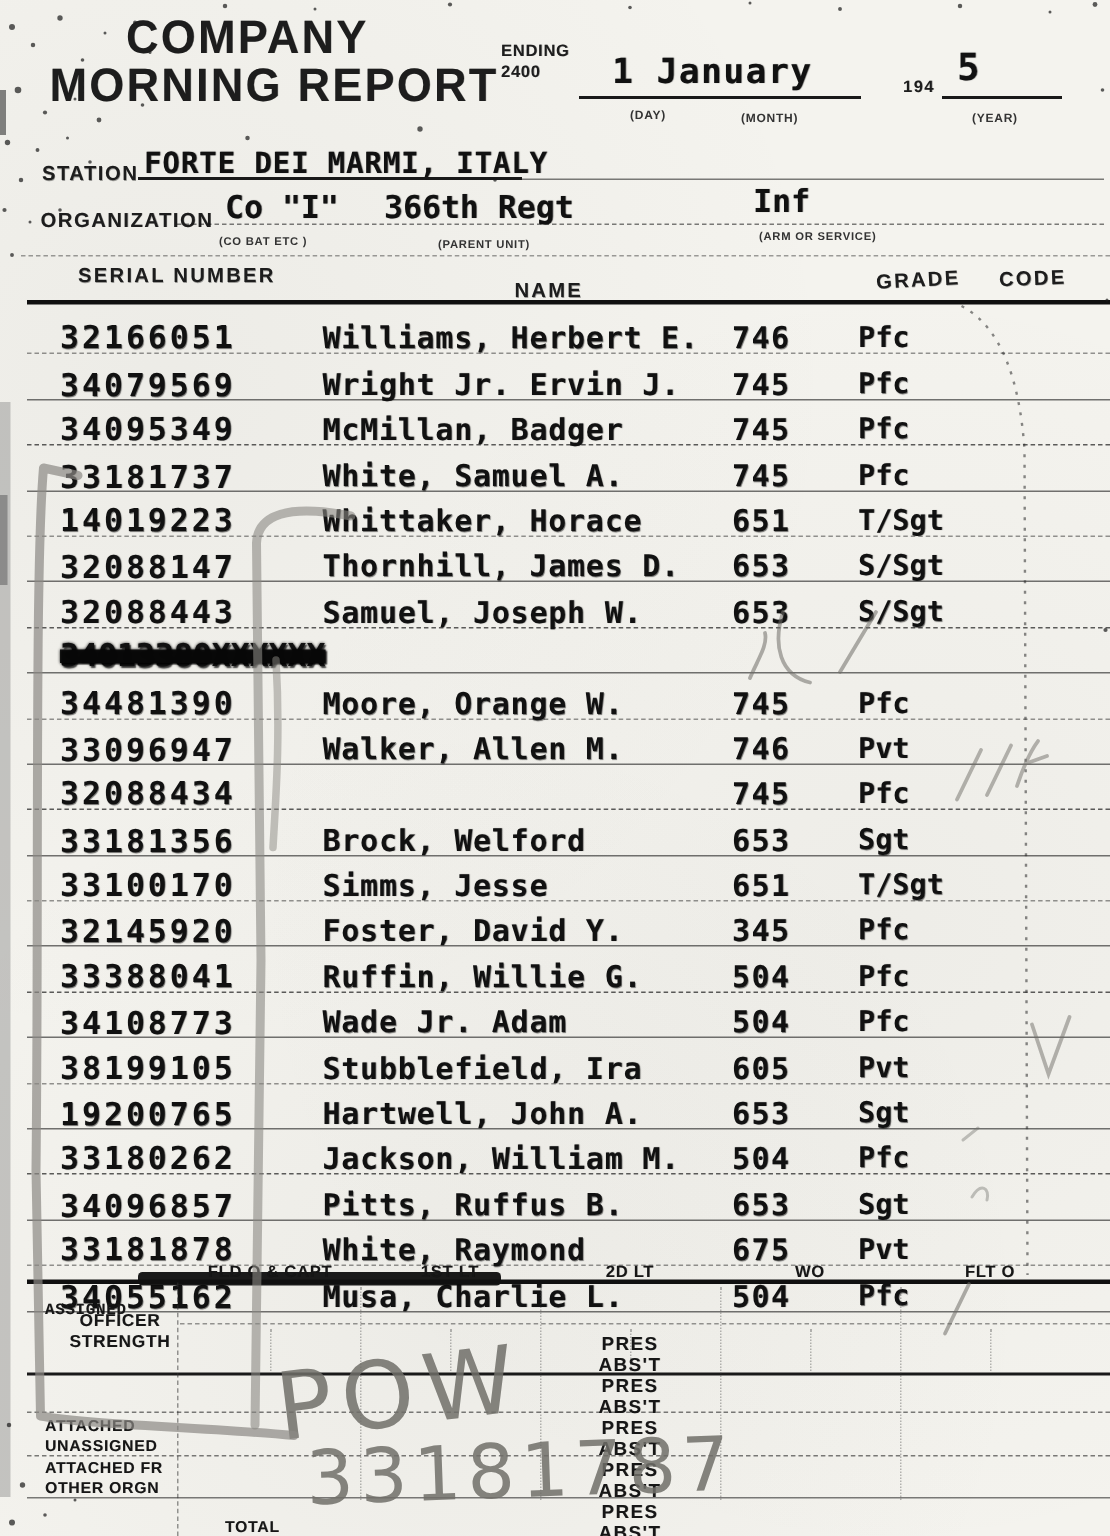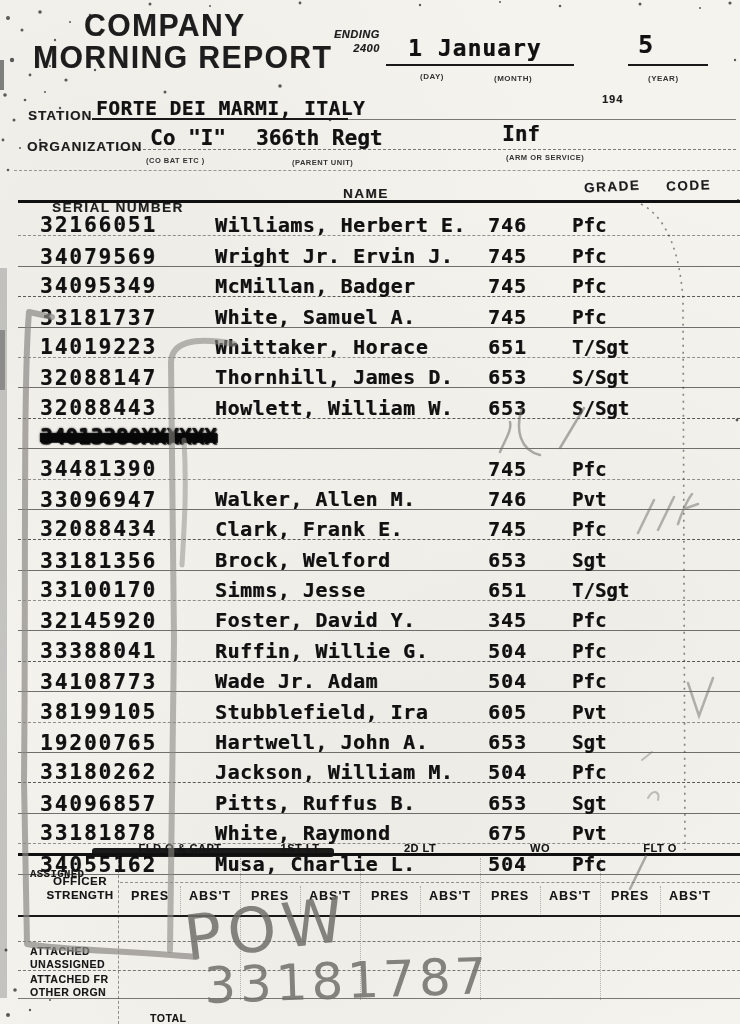--- a/index.html
+++ b/index.html
@@ -18,23 +18,23 @@
   .typed{font-family:"DejaVu Sans Mono", monospace; font-weight:bold; color:#111;
          text-shadow:0.5px 0.4px 0.6px rgba(10,10,10,.55);}
   .tiny{font-size:8px; letter-spacing:.5px; font-weight:bold; color:#333;}
   .rule{position:absolute; border-bottom:1px solid rgba(20,20,20,.55);}
   .rule.dashed{border-bottom-style:dashed;}
   .rule.thick{border-bottom-width:2px; border-bottom-color:#191919;}
   .rule.heavy{border-bottom-width:3px; border-bottom-color:#101010;}
 
   
   .title{font-size:30px; letter-spacing:1.5px; transform:scaleY(1.04); transform-origin:left top;}
-  .ending{font-size:11px; line-height:1.25; letter-spacing:.5px; text-align:right;font-style:italic;}
+  .ending{font-size:11px; line-height:1.25; letter-spacing:.5px; text-align:left;}
   .date-typed{font-size:23px; letter-spacing:1px;}
-  .year-pre{font-size:11px; letter-spacing:1px;margin-top:41px;}
+  .year-pre{font-size:11px; letter-spacing:1px;}
   .year-typed{font-size:25px;}
   .formlabel{font-size:13.5px; letter-spacing:1px;}
   .stn-typed{font-size:19.5px; letter-spacing:.5px;}
   .org-typed{font-size:21px;}
 
   
   .colhead{font-size:13.5px; letter-spacing:1.5px;}
   .rows{position:absolute; left:0; top:206px; width:740px;}
   .row{position:relative; margin-left:18px; width:722px; height:29.4px;
        border-bottom:1.4px dashed rgba(25,25,25,.7);}
@@ -101,21 +101,21 @@
   <div class="abs typed org-typed" style="left:150px; top:126px;">Co "I"</div>
   <div class="abs typed org-typed" style="left:256px; top:126px;">366th Regt</div>
   <div class="abs typed org-typed" style="left:502px; top:122px;">Inf</div>
   <div class="rule dashed" style="left:118px; top:149px; width:618px;"></div>
   <div class="abs tiny" style="left:146px; top:156px; font-size:7.5px;">(CO  BAT  ETC )</div>
   <div class="abs tiny" style="left:292px; top:158px; font-size:7.5px;">(PARENT UNIT)</div>
   <div class="abs tiny" style="left:506px; top:153px; font-size:7.5px;">(ARM OR SERVICE)</div>
 
   <div class="rule dashed" style="left:14px; top:170px; width:726px; border-bottom-color:rgba(20,20,20,.4);"></div>
 
-  <div class="abs printed colhead" style="left:52px; top:200px;">SERIAL NUMBER</div>
+  <div class="abs printed colhead" style="left:52px; top:176px;">SERIAL NUMBER</div>
   <div class="abs printed colhead" style="left:343px; top:186px;">NAME</div>
   <div class="abs printed colhead" style="left:584px; top:179px; transform:rotate(-3deg);">GRADE</div>
   <div class="abs printed colhead" style="left:666px; top:178px; transform:rotate(-2deg);">CODE</div>
   <div class="rule heavy" style="left:18px; top:200px; width:722px;"></div>
 
   <div class="rows">
     <div class="row">
       <span class="typed serial">32166051</span>
       <span class="typed name">Williams, Herbert E.</span>
       <span class="typed mos">746</span>
@@ -152,48 +152,48 @@
 
     <div class="row">
       <span class="typed serial">32088147</span>
       <span class="typed name">Thornhill, James D.</span>
       <span class="typed mos">653</span>
       <span class="typed grade">S/Sgt</span>
     </div>
 
     <div class="row">
       <span class="typed serial">32088443</span>
-      <span class="typed name">Howlett, William W.</span>
+      <span class="typed name">Samuel, Joseph W.</span>
       <span class="typed mos">653</span>
       <span class="typed grade">S/Sgt</span>
     </div>
 
     <div class="row struck">
       <span class="typed serial">34013380XXXXXX</span>
       <span class="typed name"></span>
       <span class="typed mos"></span>
       <span class="typed grade"></span>
     </div>
 
     <div class="row">
       <span class="typed serial">34481390</span>
+      <span class="typed name">Moore, Orange W.</span>
       <span class="typed mos">745</span>
       <span class="typed grade">Pfc</span>
     </div>
 
     <div class="row">
       <span class="typed serial">33096947</span>
       <span class="typed name">Walker, Allen M.</span>
       <span class="typed mos">746</span>
       <span class="typed grade">Pvt</span>
     </div>
 
     <div class="row">
       <span class="typed serial">32088434</span>
-      <span class="typed name">Clark, Frank E.</span>
       <span class="typed mos">745</span>
       <span class="typed grade">Pfc</span>
     </div>
 
     <div class="row">
       <span class="typed serial">33181356</span>
       <span class="typed name">Brock, Welford</span>
       <span class="typed mos">653</span>
       <span class="typed grade">Sgt</span>
     </div>
@@ -277,21 +277,21 @@
 STRENGTH</div>
 
   <div class="abs" style="left:120px; top:842px; width:600px; height:20px; display:flex;">
       <span class="os-group">FLD O &amp; CAPT</span>
       <span class="os-group">1ST LT</span>
       <span class="os-group">2D LT</span>
       <span class="os-group">WO</span>
       <span class="os-group">FLT O</span>
     </div>
   <div class="rule dashed" style="left:120px; top:882px; width:620px; border-bottom-color:rgba(30,30,30,.45);"></div>
-  <div class="abs" style="left:120px; top:889px; width:600px; height:22px; display:flex;">
+  <div class="abs" style="left:120px; top:889px; width:600px; height:22px; display:flex;flex-direction:column;">
       <span class="os-sub">PRES</span>
       <span class="os-sub">ABS'T</span>
       <span class="os-sub">PRES</span>
       <span class="os-sub">ABS'T</span>
       <span class="os-sub">PRES</span>
       <span class="os-sub">ABS'T</span>
       <span class="os-sub">PRES</span>
       <span class="os-sub">ABS'T</span>
       <span class="os-sub">PRES</span>
       <span class="os-sub">ABS'T</span>

